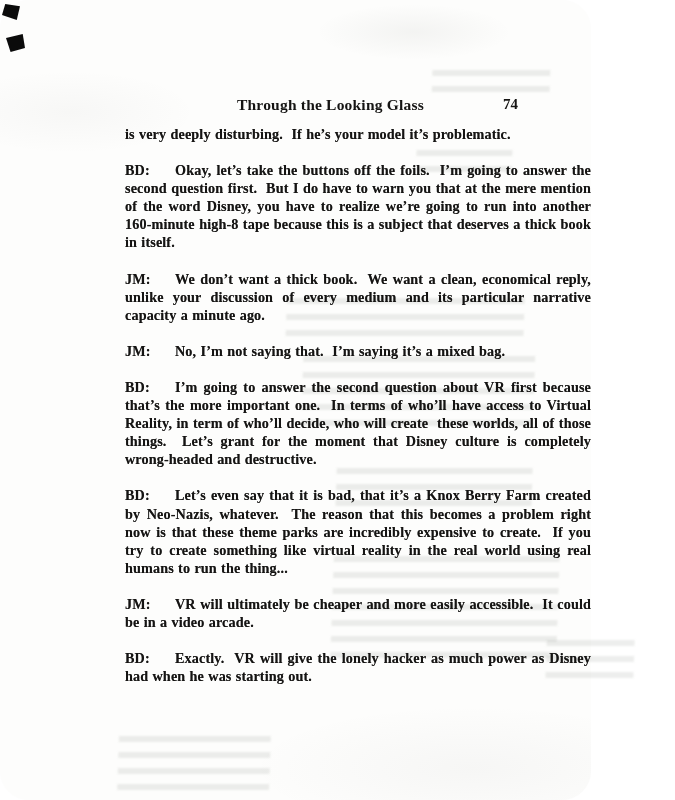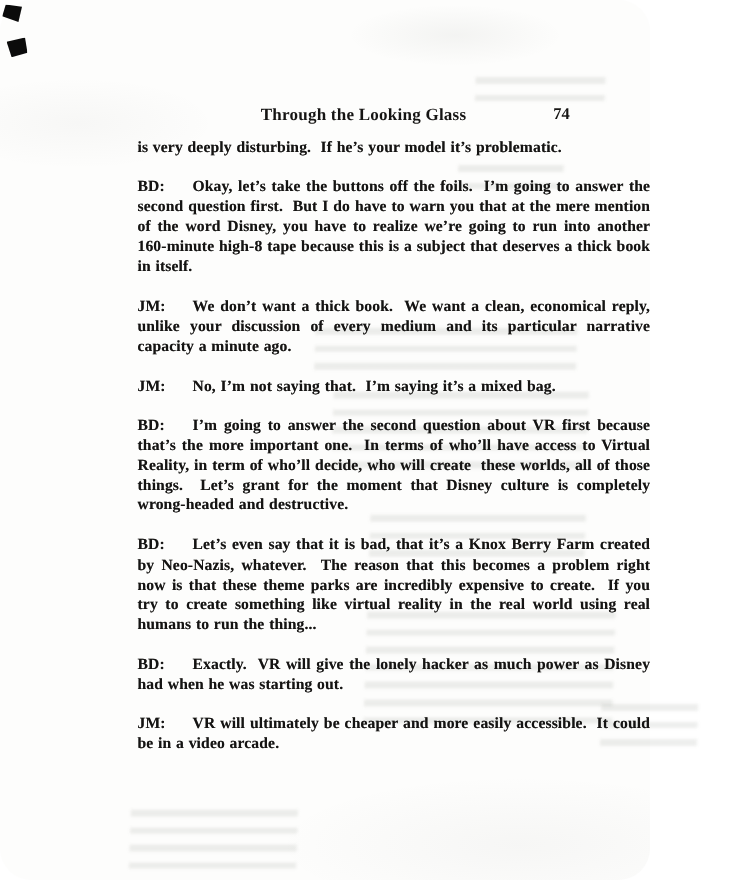--- a/index.html
+++ b/index.html
@@ -120,19 +120,19 @@
     <p class="para"><span class="speaker">BD:</span><span>Okay, let’s take the buttons off the foils.  I’m going to answer the second question first.  But I do have to warn you that at the mere mention of the word Disney, you have to realize we’re going to run into another 160-minute high-8 tape because this is a subject that deserves a thick book in itself.</span></p>
 
     <p class="para"><span class="speaker">JM:</span><span>We don’t want a thick book.  We want a clean, economical reply, unlike your discussion of every medium and its particular narrative capacity a minute ago.</span></p>
 
     <p class="para"><span class="speaker">JM:</span><span>No, I’m not saying that.  I’m saying it’s a mixed bag.</span></p>
 
     <p class="para"><span class="speaker">BD:</span><span>I’m going to answer the second question about VR first because that’s the more important one.  In terms of who’ll have access to Virtual Reality, in term of who’ll decide, who will create  these worlds, all of those things.  Let’s grant for the moment that Disney culture is completely wrong-headed and destructive.</span></p>
 
     <p class="para"><span class="speaker">BD:</span><span>Let’s even say that it is bad, that it’s a Knox Berry Farm created by Neo-Nazis, whatever.  The reason that this becomes a problem right now is that these theme parks are incredibly expensive to create.  If you try to create something like virtual reality in the real world using real humans to run the thing...</span></p>
 
+    <p class="para"><span class="speaker">JM:</span><span>VR will ultimately be cheaper and more easily accessible.  It could be in a video arcade.</span></p>
+
     <p class="para"><span class="speaker">BD:</span><span>Exactly.  VR will give the lonely hacker as much power as Disney had when he was starting out.</span></p>
-
-    <p class="para"><span class="speaker">JM:</span><span>VR will ultimately be cheaper and more easily accessible.  It could be in a video arcade.</span></p>
 
 
   </div>
 </div>
 
 </body></html>

